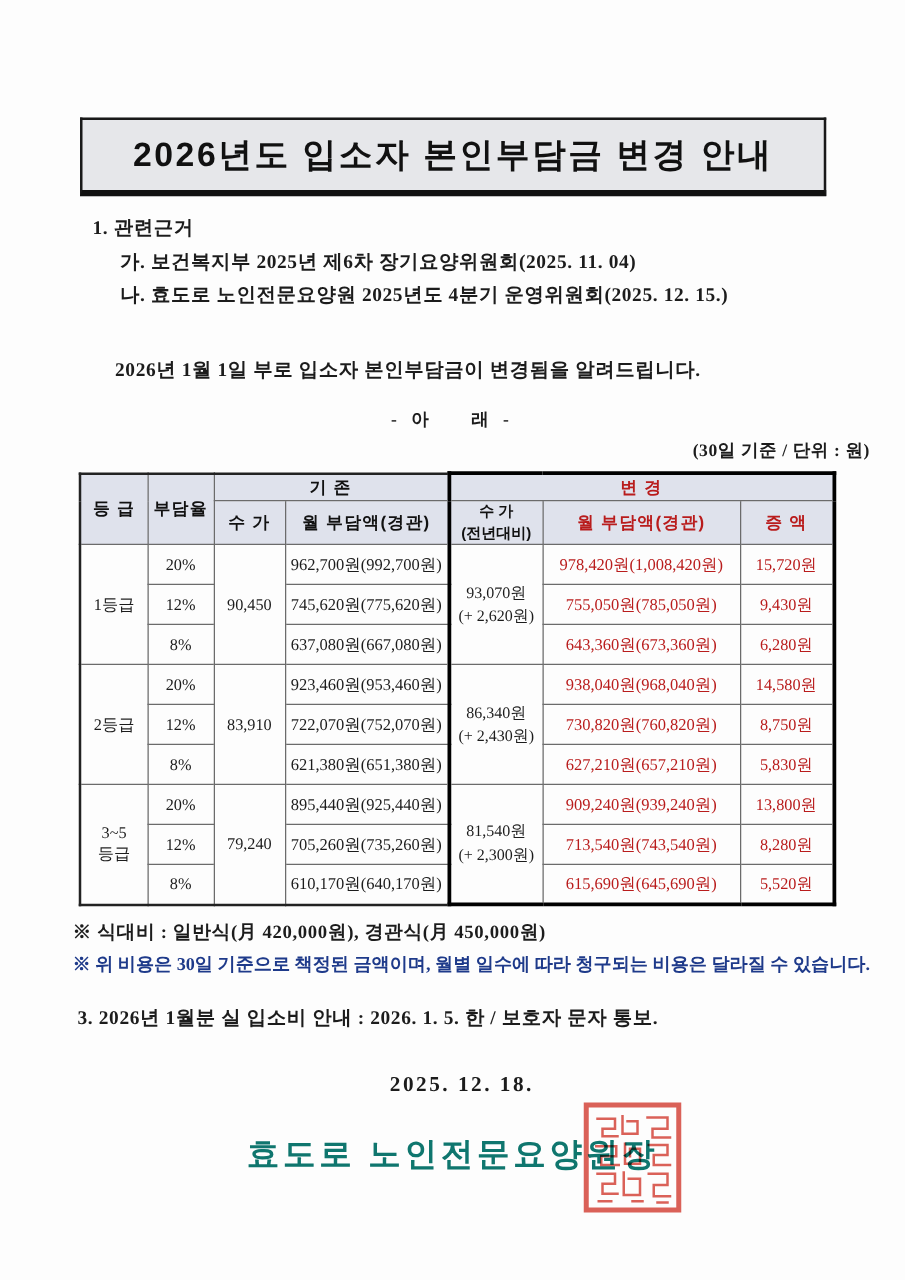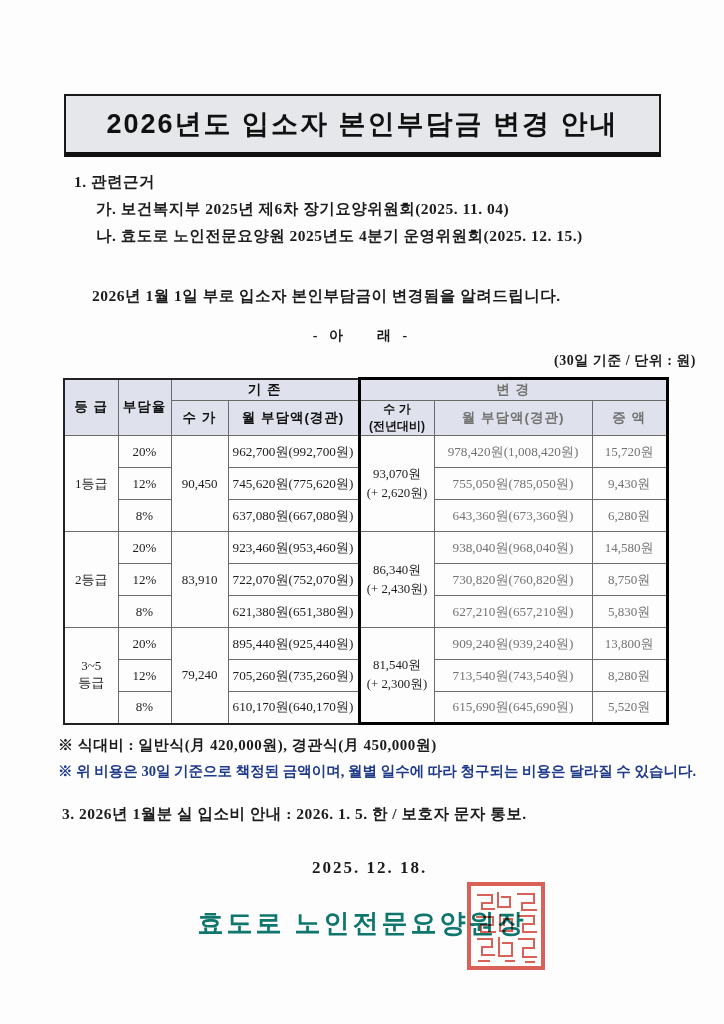--- a/index.html
+++ b/index.html
@@ -50,21 +50,21 @@
   .fee-table { border:2px solid #222; }
   .fee-table th {
     background:#dfe2ec;
     font-family:"Liberation Sans", sans-serif;
     font-weight:bold; font-size:13.5px; color:#111;
     letter-spacing:1px;
     margin-top:36px;
   }
   .hr1 { height:22px; } .hr2 { height:34px; }
   .dr  { height:32px; }
-  th.blue, td.blue { color:#737373; }
+  th.blue, td.blue { color:#b91c1c; }
   th.sub { font-size:12px; letter-spacing:0; }
   td.amt { font-size:13.2px; }
   td.suga-new { font-size:12.8px; line-height:1.45; }
   
   .bL { border-left:3px solid #000 !important; }
   .bR { border-right:3px solid #000 !important; }
   .bT { border-top:3px solid #000 !important; }
   .bB { border-bottom:3px solid #000 !important; }
   
   .note1 { left:58px; top:736px; font-size:15px; }

